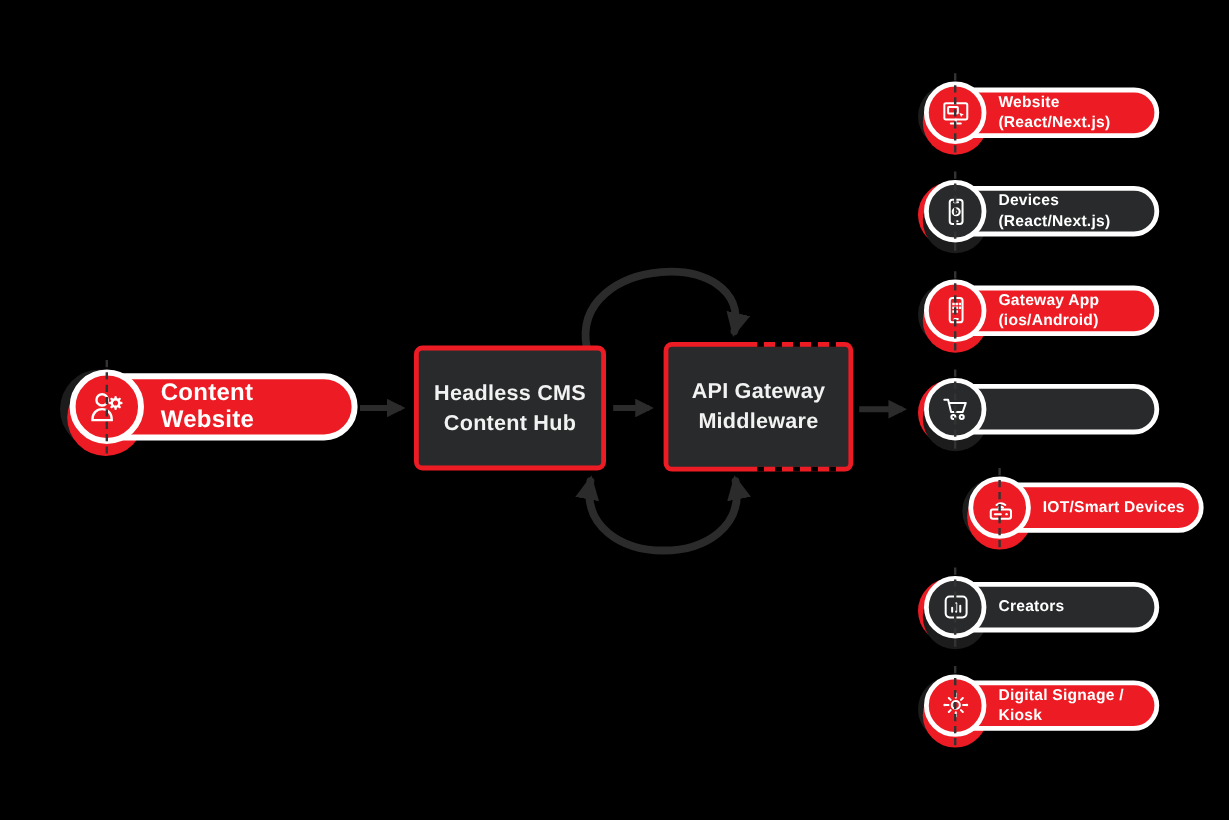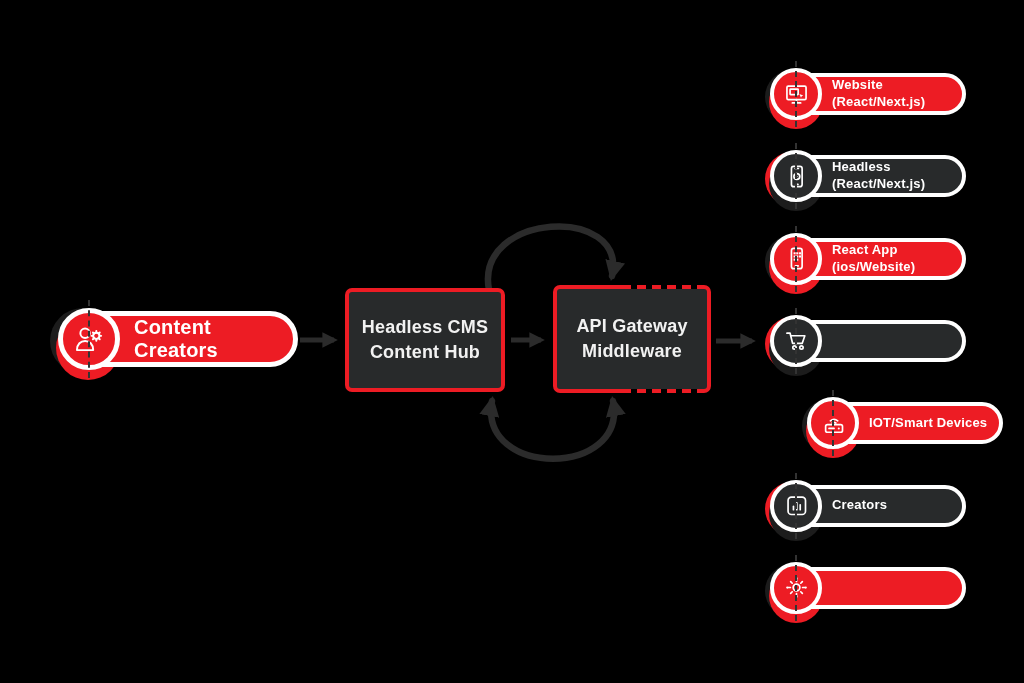--- a/index.html
+++ b/index.html
@@ -117,21 +117,21 @@
     <div class="badge icon">
       <svg viewBox="0 0 26 26" fill="none" stroke="#fff" stroke-width="1.5" stroke-linecap="round" stroke-linejoin="round">
         <circle cx="10" cy="8.6" r="3.6"></circle>
         <path d="M3.8 21.5 c0-4.6 2.9-7 6.2-7 s6.2 2.4 6.2 7 z"></path>
         <circle cx="18.6" cy="10.6" r="2.4"></circle>
         <path d="M18.6 6.9v1.2 M18.6 13.1v1.2 M14.9 10.6h1.2 M21.1 10.6h1.2 M16 8l.9.9 M20.3 12.3l.9.9 M21.2 8l-.9.9 M16.9 12.3l-.9.9"></path>
       </svg>
     </div>
     <span class="dash"></span>
     <div class="label">
-      <span>Content Creators</span>
+      <span>Content Website</span>
     </div>
   </div>
 
   <div class="node" style="left:345px;top:288px;width:160px;height:104px;">
     <div>
       <div>Headless CMS</div>
       <div>Content Hub</div>
     </div>
   </div>
 
@@ -172,21 +172,21 @@
           <svg viewBox="0 0 24 24" fill="none" stroke="#fff" stroke-width="1.5" stroke-linecap="round" stroke-linejoin="round">
             <rect x="7.5" y="3" width="9.5" height="18" rx="2"></rect>
             <path d="M10.8 4.9h2.9"></path>
             <circle cx="12.3" cy="12" r="2.6"></circle>
             <circle cx="12.3" cy="12" r="0.7" fill="#fff" stroke="none"></circle>
             <path d="M11.3 19h2"></path>
           </svg>
         </div>
     <span class="dash"></span>
     <div class="label">
-      <span class="l1">Headless</span>
+      <span class="l1">Devices</span>
           <span class="l2">(React/Next.js)</span>
     </div>
   </div>
       <div class="capsule channel variant-red" style="top: 232.6px;">
     <span class="shadow1"></span>
     <span class="shadow2"></span>
     <div class="pill-body"></div>
     <div class="badge icon">
           <svg viewBox="0 0 24 24" fill="none" stroke="#fff" stroke-width="1.5" stroke-linecap="round" stroke-linejoin="round">
             <rect x="7.5" y="3" width="9.5" height="18" rx="2"></rect>
@@ -198,22 +198,22 @@
               <rect x="11.8" y="9.3" width="1.8" height="1.8"></rect>
               <rect x="14.2" y="9.3" width="1.8" height="1.8"></rect>
               <rect x="9.4" y="12.1" width="1.8" height="1.8"></rect>
               <rect x="11.8" y="12.1" width="1.8" height="1.8"></rect>
             </g>
             <path d="M11 18.6h2.5"></path>
           </svg>
         </div>
     <span class="dash"></span>
     <div class="label">
-      <span class="l1">React App</span>
-          <span class="l2">(ios/Website)</span>
+      <span class="l1">Gateway App</span>
+          <span class="l2">(ios/Android)</span>
     </div>
   </div>
       <div class="capsule channel variant-dark" style="top: 314.9px;">
     <span class="shadow1"></span>
     <span class="shadow2"></span>
     <div class="pill-body"></div>
     <div class="badge icon">
           <svg viewBox="0 0 24 24" fill="none" stroke="#fff" stroke-width="1.5" stroke-linecap="round" stroke-linejoin="round">
             <path d="M3.5 5.5h2.8l2.2 9h8.6l2.3-6.7H7.1"></path>
             <circle cx="10.2" cy="18.2" r="1.5"></circle>
@@ -268,16 +268,20 @@
             <path d="M12 6.6V4.6 M12 19.4v-2 M6.6 12h-2 M19.4 12h-2 M8.2 8.2 6.8 6.8 M17.2 17.2l-1.4-1.4 M17.2 6.8l-1.4 1.4 M8.2 15.8l-1.4 1.4"></path>
             <g fill="#fff" stroke="none">
               <circle cx="12" cy="3.8" r="1"></circle>
               <circle cx="12" cy="20.2" r="1"></circle>
               <circle cx="3.8" cy="12" r="1"></circle>
               <circle cx="20.2" cy="12" r="1"></circle>
             </g>
           </svg>
         </div>
     <span class="dash"></span>
+    <div class="label">
+      <span class="l1">Digital Signage /</span>
+          <span class="l2">Kiosk</span>
+    </div>
   </div>
     </div>
 
 </div>
 
 </body></html>

